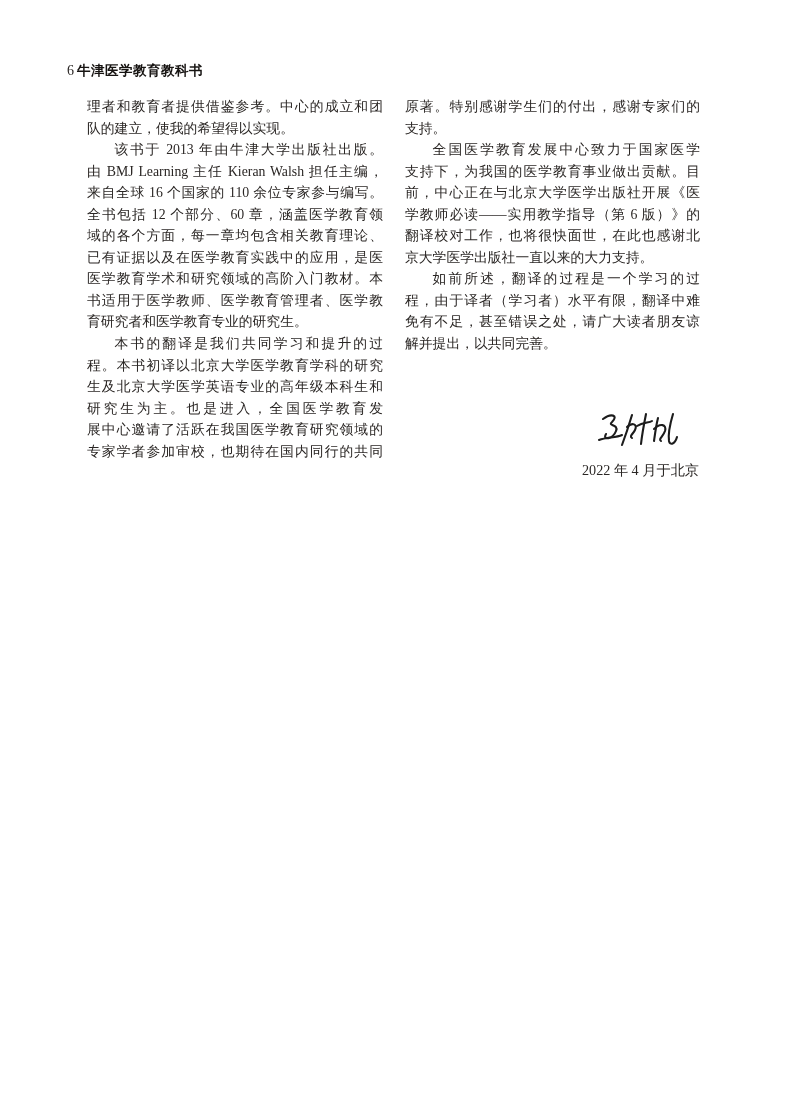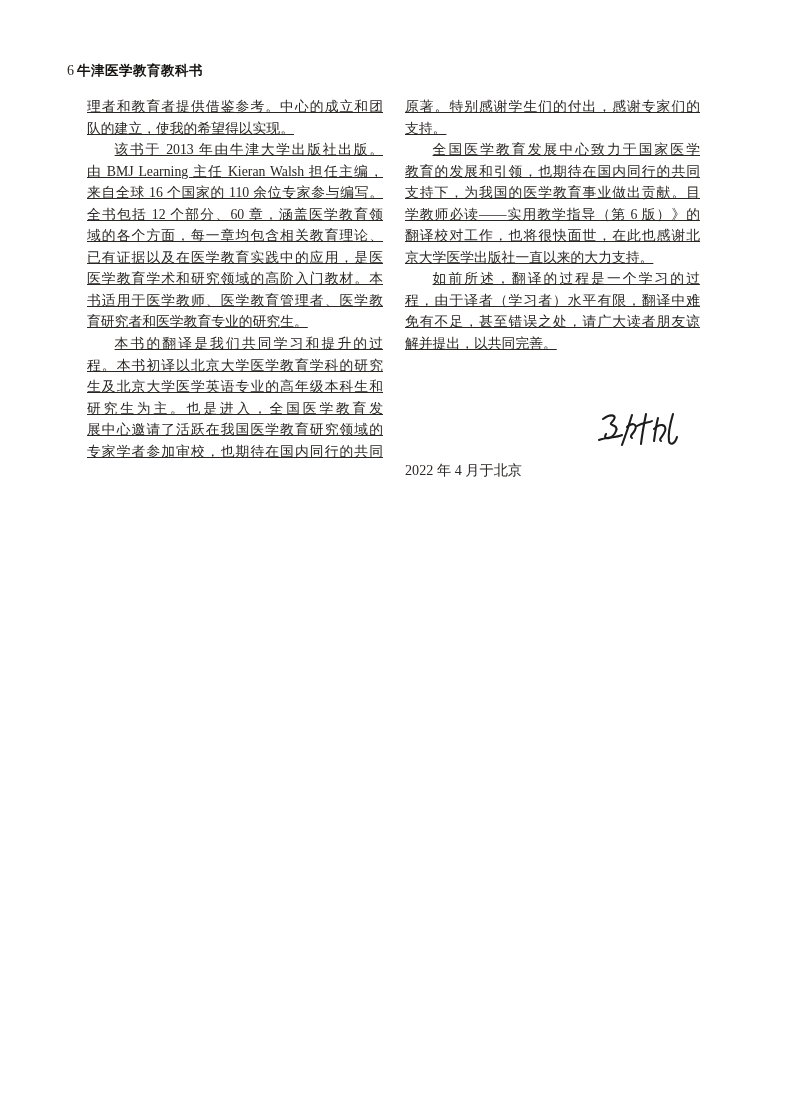--- a/index.html
+++ b/index.html
@@ -7,37 +7,37 @@
     position:relative; width:800px; height:1100px; background:#ffffff;
     font-family:"Liberation Serif","DejaVu Serif",serif;
     color:#2a2624; overflow:hidden;
   }
   .header { position:absolute; top:62px; left:67px; display:flex; align-items:baseline; }
   .page-num { font-size:14px; color:#2a2624; }
   .running-title {
     margin-left:3px; font-family:"Liberation Sans","DejaVu Sans",sans-serif;
     font-weight:bold; font-size:13.5px; letter-spacing:0.5px; color:#171412;
   }
-  .col { position:absolute; top:96px; font-size:13.8px; line-height:21.55px;text-decoration:underline; }
+  .col { position:absolute; top:96px; font-size:13.8px; line-height:21.55px; }
   .col-left  { left:87px;  width:296px; }
   .col-right { left:405px; width:295px; }
   .line {
     height:21.55px; overflow:hidden;
     text-align:justify; text-align-last:justify; text-justify:inter-character;
   }
   .line.end { text-align-last:left; }
   .line.indent { text-indent:2em; }
   .signature {
     position:absolute; left:594px; top:410px; width:88px; height:42px;
   }
   .signature svg { display:block; width:100%; height:100%; }
   .sig-stroke { fill:none; stroke:#1c1c1c; stroke-width:2.1; stroke-linecap:round; stroke-linejoin:round; }
   .date-line {
     position:absolute; left:405px; top:461px; width:294px;
-    font-size:14.2px; text-align:left; padding-right:1px; color:#2a2624;
+    font-size:14.2px; text-align:right; padding-right:1px; color:#2a2624;
   }
 </style>
 </head>
 <body>
 
 <div class="page">
 
   <div class="header">
     <span class="page-num">6</span>
     <span class="running-title">牛津医学教育教科书</span>
@@ -60,22 +60,22 @@
       <div class="line">生及北京大学医学英语专业的高年级本科生和</div>
       <div class="line">研究生为主。也是进入，全国医学教育发</div>
       <div class="line">展中心邀请了活跃在我国医学教育研究领域的</div>
       <div class="line">专家学者参加审校，也期待在国内同行的共同</div>
     </div>
 
   <div class="col col-right">
       <div class="line">原著。特别感谢学生们的付出，感谢专家们的</div>
       <div class="line end">支持。</div>
       <div class="line indent">全国医学教育发展中心致力于国家医学</div>
-      <div class="line">教育的发展和引领，也期待在国内同行的共同</div>
       <div class="line">支持下，为我国的医学教育事业做出贡献。目</div>
+      <div class="line">前，中心正在与北京大学医学出版社开展《医</div>
       <div class="line">学教师必读——实用教学指导（第 6 版）》的</div>
       <div class="line">翻译校对工作，也将很快面世，在此也感谢北</div>
       <div class="line end">京大学医学出版社一直以来的大力支持。</div>
       <div class="line indent">如前所述，翻译的过程是一个学习的过</div>
       <div class="line">程，由于译者（学习者）水平有限，翻译中难</div>
       <div class="line">免有不足，甚至错误之处，请广大读者朋友谅</div>
       <div class="line end">解并提出，以共同完善。</div>
     </div>
 
   <div class="signature">

